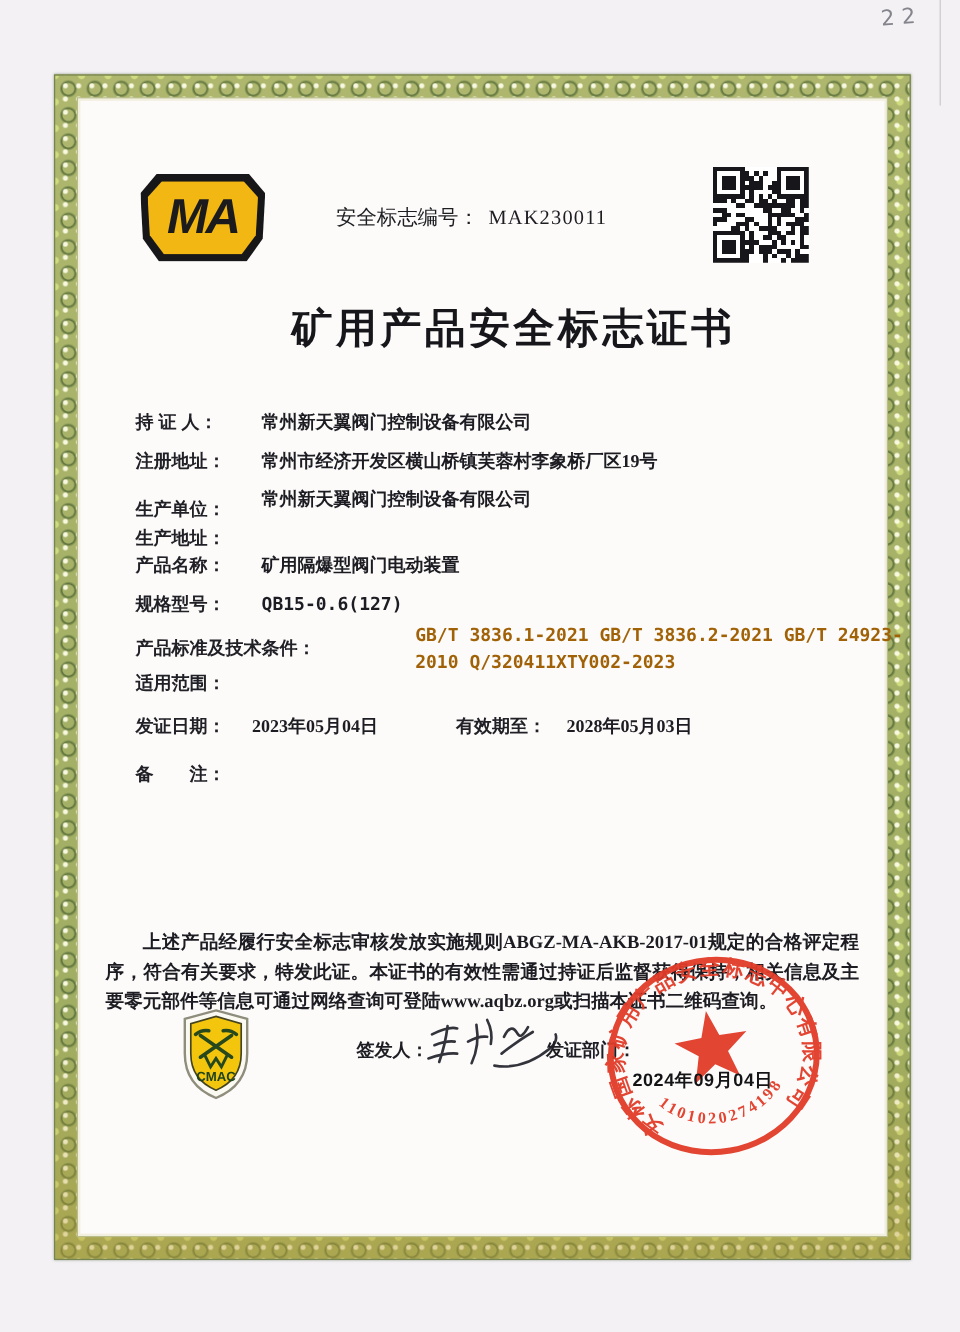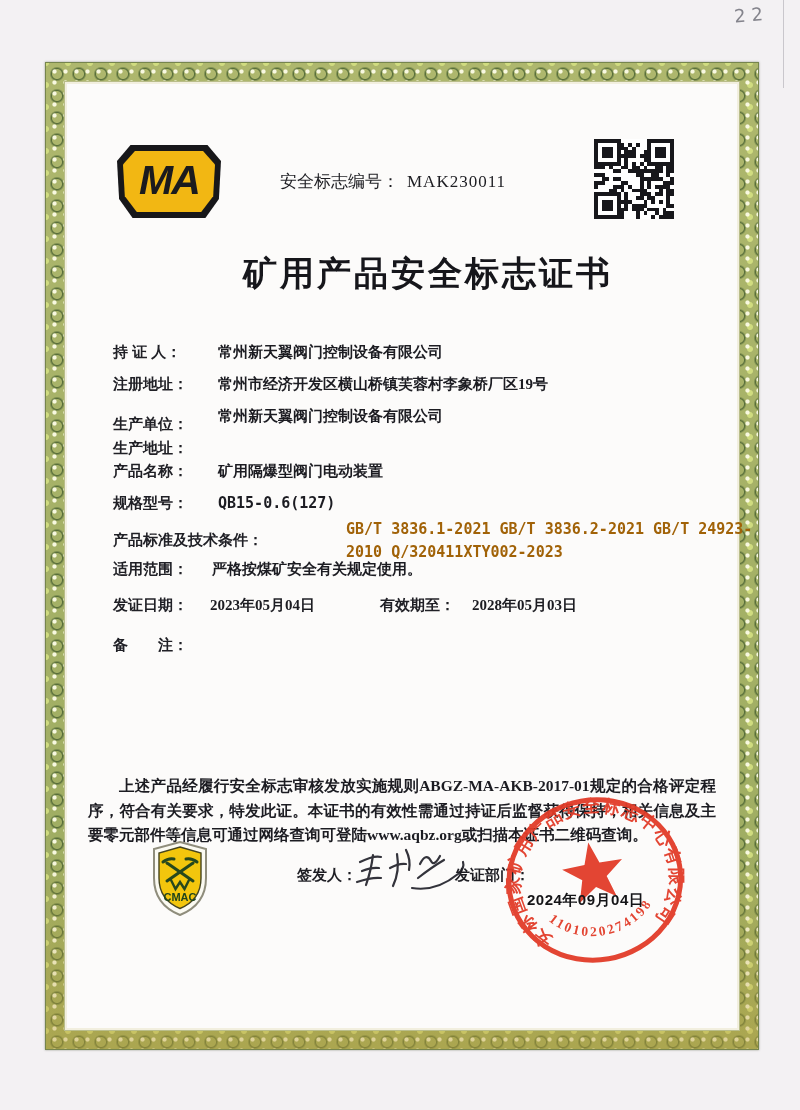--- a/index.html
+++ b/index.html
@@ -353,21 +353,20 @@
     <div class="flabel" style="top:494px">规格型号：</div>
     <div class="fvalue" style="top:494px;font-family:'DejaVu Sans Mono',monospace">QB15-0.6(127)</div>
 
     <div class="flabel" style="top:531px">产品标准及技术条件：</div>
     <div class="std-val">
       <div>GB/T 3836.1-2021 GB/T 3836.2-2021 GB/T 24923-</div>
       <div>2010 Q/320411XTY002-2023</div>
     </div>
 
     <div class="flabel" style="top:560px">适用范围：</div>
-    <div class="fvalue" style="top:560px;left:212px">严格按煤矿安全有关规定使用。</div>
 
     <div class="flabel" style="top:596px">发证日期：</div>
     <div class="fvalue" style="top:596px;left:210px">2023年05月04日</div>
     <div class="flabel" style="top:596px;left:380px">有效期至：</div>
     <div class="fvalue" style="top:596px;left:472px">2028年05月03日</div>
 
     <div class="flabel" style="top:636px">备　　注：</div>
 
     <div class="statement">上述产品经履行安全标志审核发放实施规则ABGZ-MA-AKB-2017-01规定的合格评定程序，符合有关要求，特发此证。本证书的有效性需通过持证后监督获得保持，相关信息及主要零元部件等信息可通过网络查询可登陆www.aqbz.org或扫描本证书二维码查询。</div>
 

